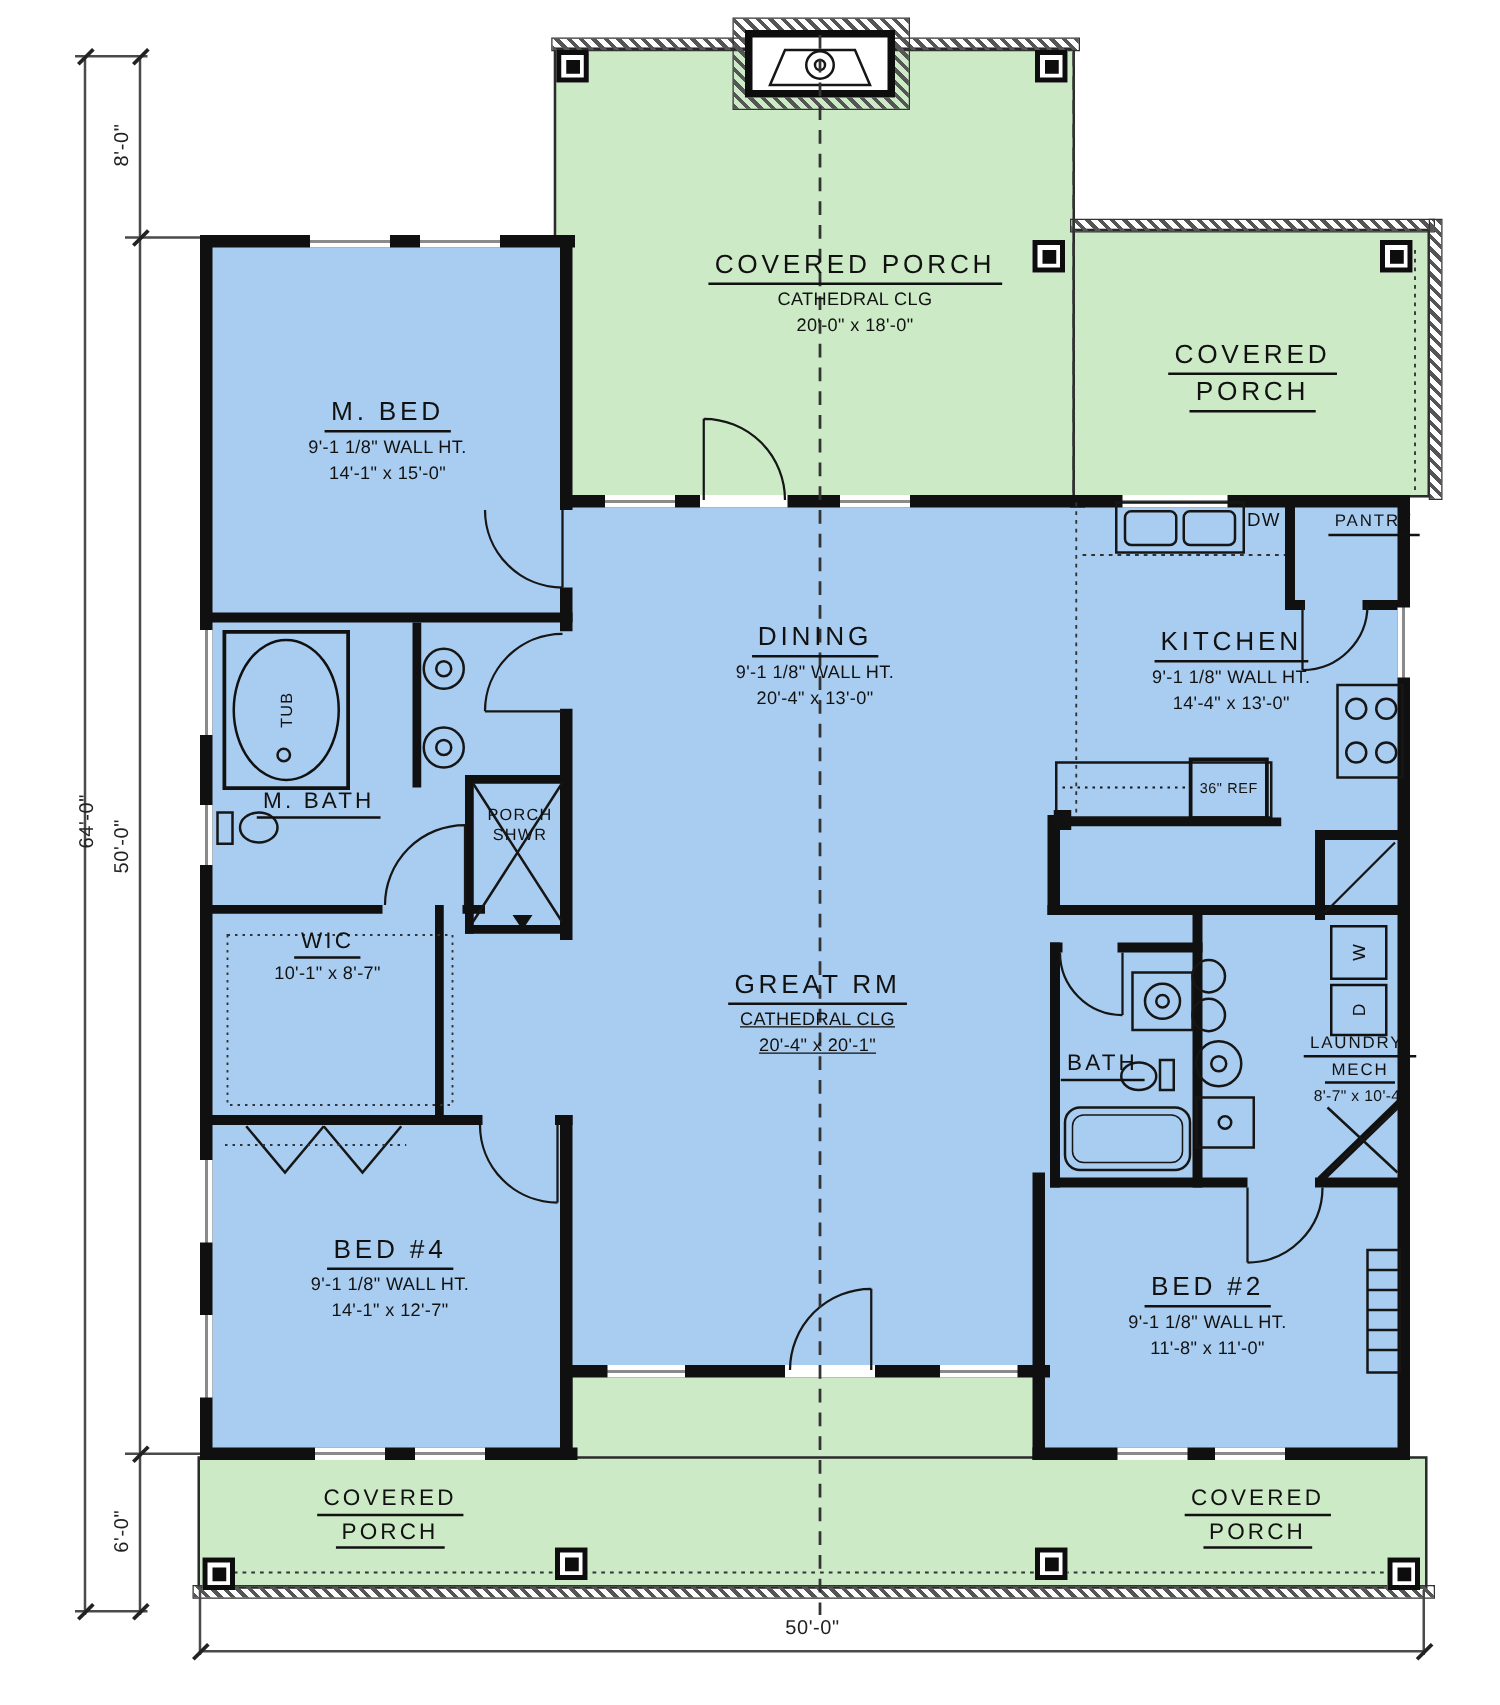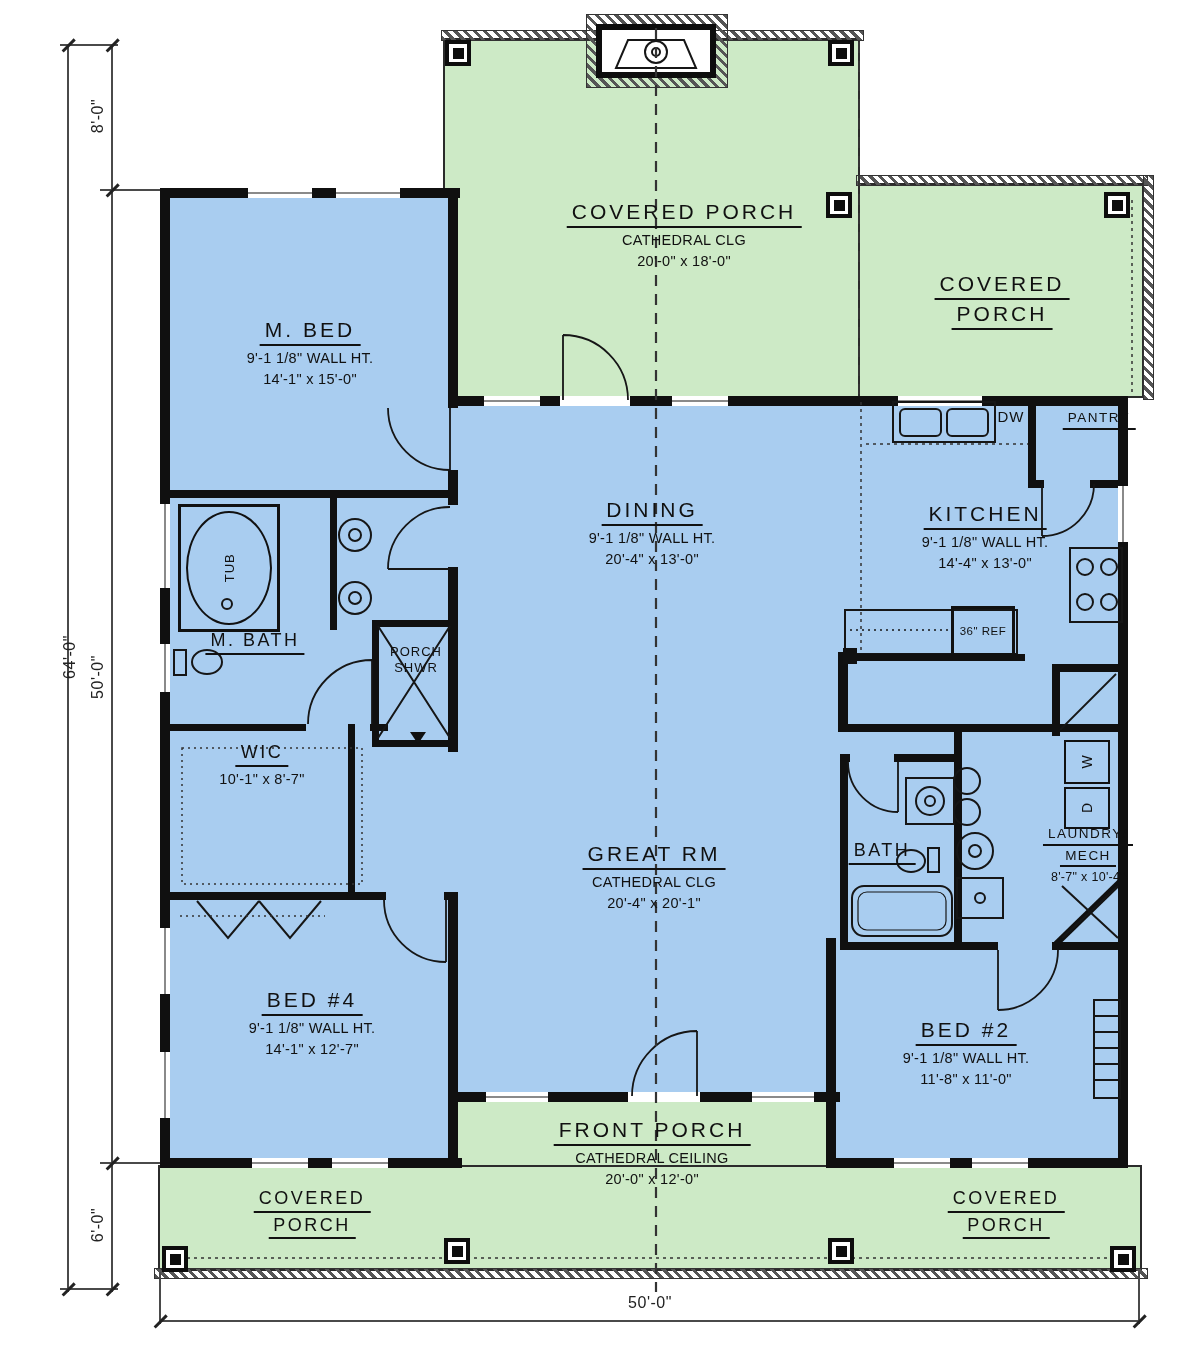--- a/index.html
+++ b/index.html
@@ -248,21 +248,21 @@
     <span class="title med">M. BATH</span>
   </div>
   <div class="label" style="left:416px;top:644px;">
     <span class="plain" style="display:block;">PORCH</span>
     <span class="plain" style="display:block;">SHWR</span>
   </div>
   <div class="label" style="left:262px;top:742px;">
     <span class="title med">WIC</span>
     <span class="sub">10'-1" x 8'-7"</span>
   </div>
-  <div class="label" style="left:654px;top:842px;">
+  <div class="label" style="left:654px;top:776px;text-decoration:underline;">
     <span class="title">GREAT RM</span>
     <span class="sub">CATHEDRAL CLG</span>
     <span class="sub">20'-4" x 20'-1"</span>
   </div>
   <div class="label" style="left:882px;top:820px;margin-top:20px;">
     <span class="title med">BATH</span>
   </div>
   <div class="label" style="left:1088px;top:826px;">
     <span class="title sm block">LAUNDRY/</span>
     <span class="title sm block">MECH</span>
@@ -270,25 +270,20 @@
   </div>
   <div class="label" style="left:312px;top:988px;">
     <span class="title">BED #4</span>
     <span class="sub">9'-1 1/8" WALL HT.</span>
     <span class="sub">14'-1" x 12'-7"</span>
   </div>
   <div class="label" style="left:966px;top:1018px;">
     <span class="title">BED #2</span>
     <span class="sub">9'-1 1/8" WALL HT.</span>
     <span class="sub">11'-8" x 11'-0"</span>
-  </div>
-  <div class="label" style="left:652px;top:1118px;">
-    <span class="title">FRONT PORCH</span>
-    <span class="sub">CATHEDRAL CEILING</span>
-    <span class="sub">20'-0" x 12'-0"</span>
   </div>
   <div class="label" style="left:312px;top:1188px;">
     <span class="title med block">COVERED</span>
     <span class="title med block">PORCH</span>
   </div>
   <div class="label" style="left:1006px;top:1188px;">
     <span class="title med block">COVERED</span>
     <span class="title med block">PORCH</span>
   </div>
   <div class="label" style="left:1078px;top:408px;margin-left:21px;">

